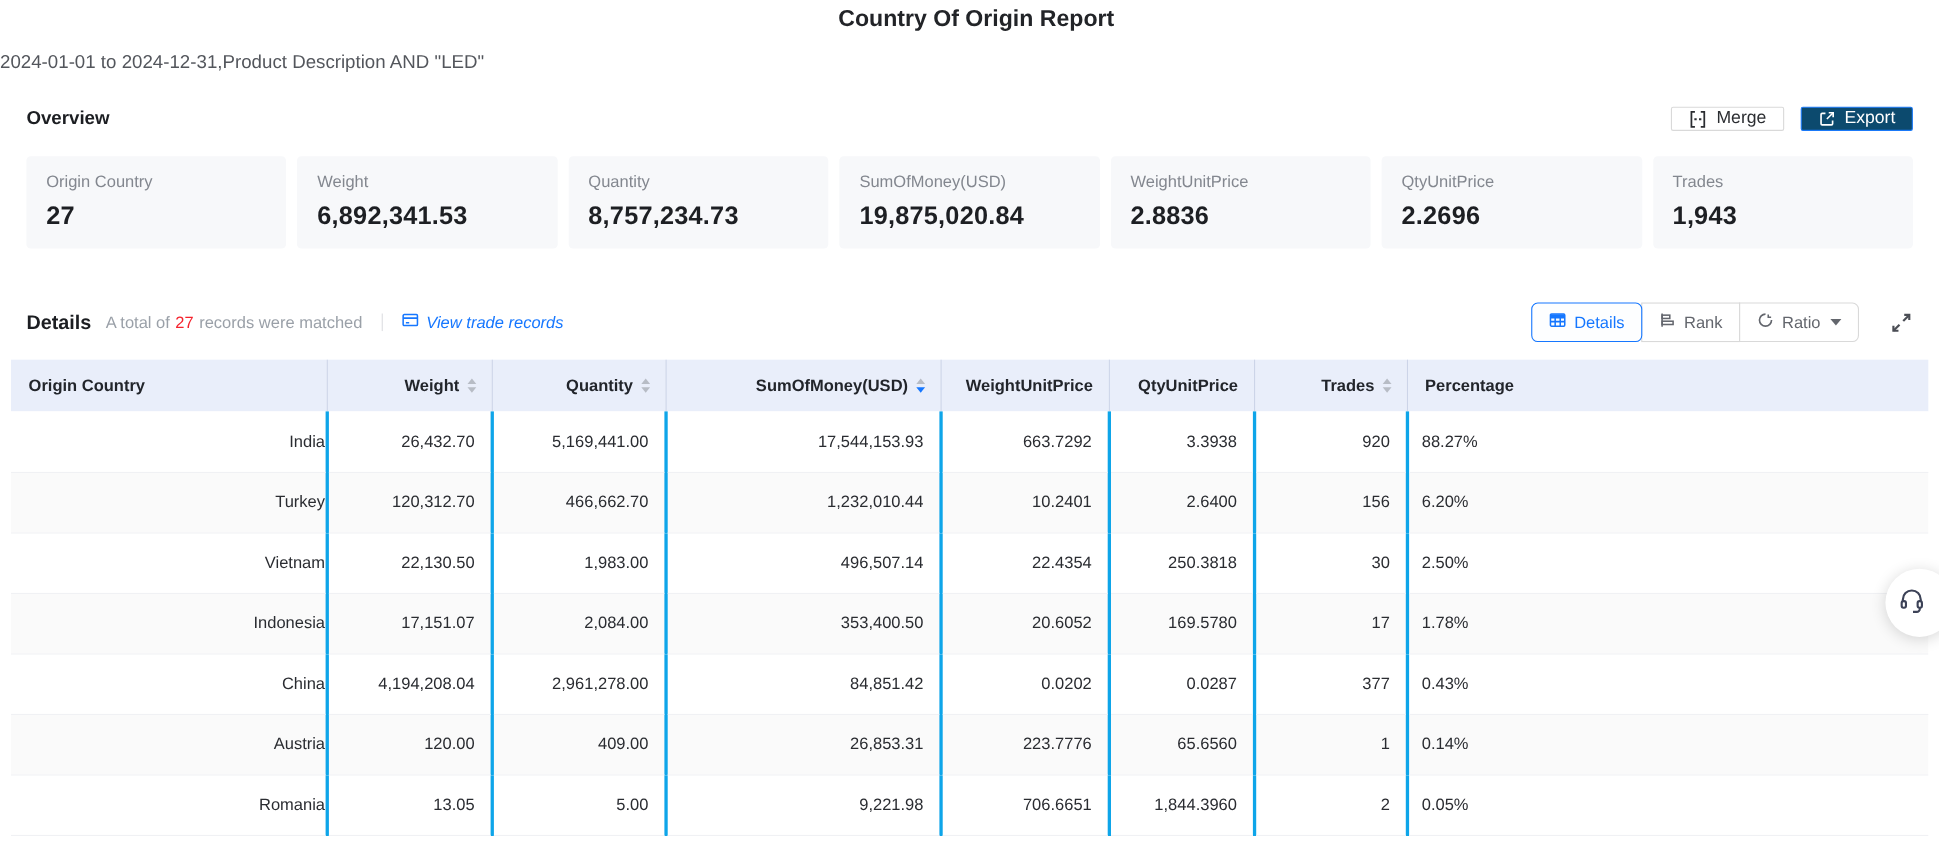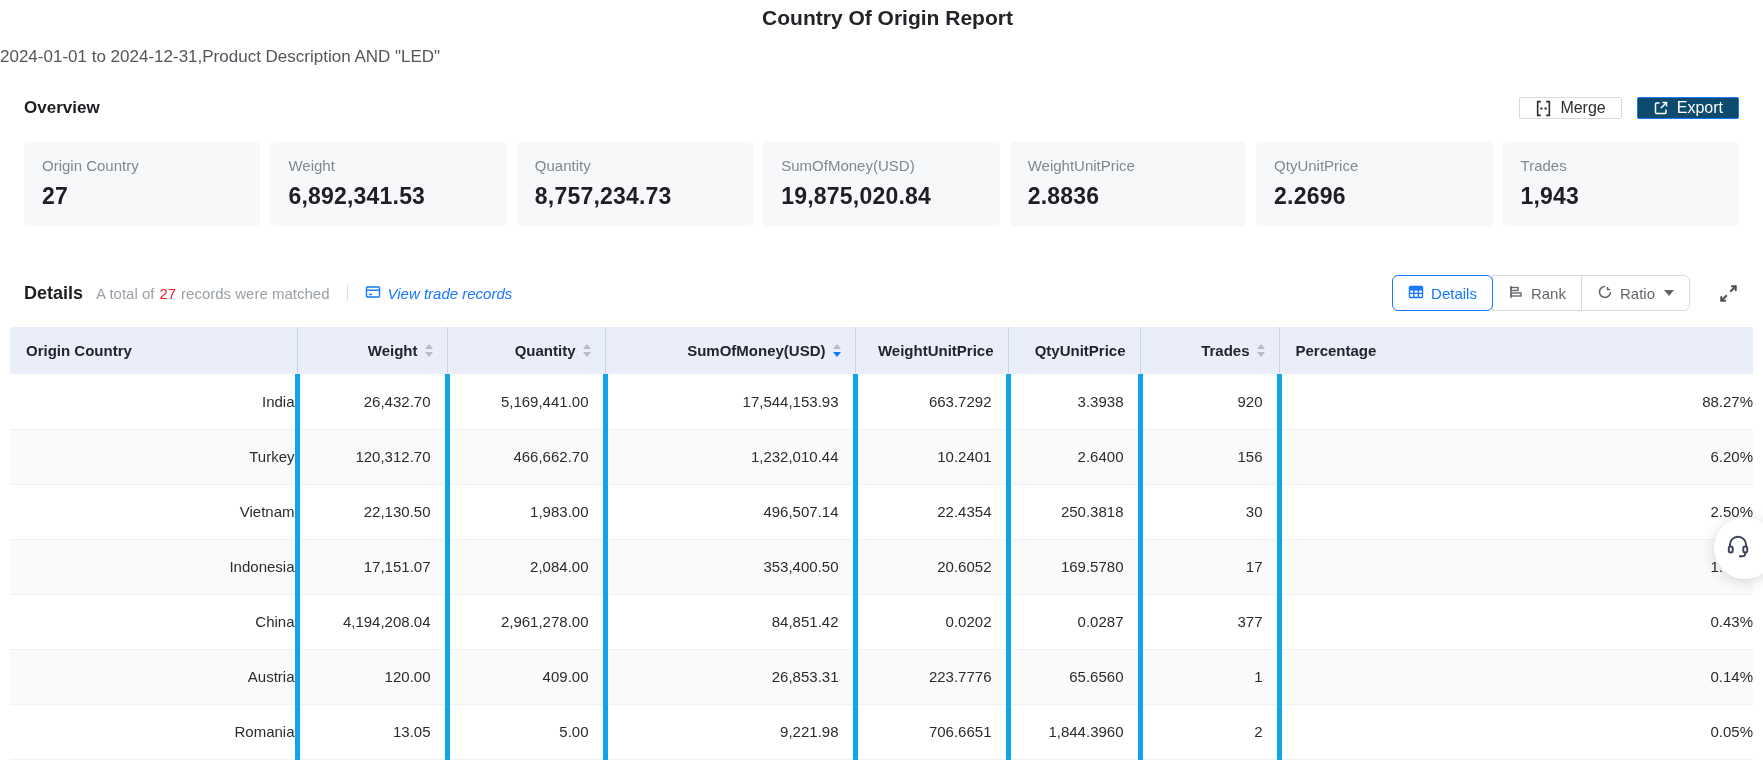--- a/index.html
+++ b/index.html
@@ -59,25 +59,25 @@
   .th-inner { display:flex; align-items:center; gap:7px; }
   .th-inner.right { justify-content:flex-end; padding-right:14px; }
   .th-inner.left  { justify-content:flex-start; padding-left:16px; }
   .carets { display:flex; flex-direction:column; gap:3px; }
   .c-up { width:0; height:0; border-left:4px solid transparent; border-right:4px solid transparent;
           border-bottom:5px solid #b7bcc5; }
   .c-down { width:0; height:0; border-left:4px solid transparent; border-right:4px solid transparent;
             border-top:5px solid #b7bcc5; }
   .c-down.active { border-top-color:#1677ff; }
   tbody td { height:55px; font-size:15px; color:#2a2c31; border-bottom:1px solid #f0f1f4; background:#fff; }
-  tbody td + td { border-left:5px solid #0ea5e9; }
+  tbody td + td { border-left:3px solid #0ea5e9; }
   tbody tr:nth-child(even) td { background:#fafafa; }
   td.num { text-align:right; padding-right:14px; }
   td.txt { text-align:right; padding-left:16px; }
-  td.pct { text-align:right; padding-left:12px; }
+  td.pct { text-align:left; padding-left:12px; }
 
   
   .float-support { position:absolute; left:1714px; top:517px; width:62px; height:62px; border-radius:50%;
                    background:#fff; box-shadow:0 2px 14px rgba(0,0,0,.16); display:flex; align-items:center;
                    justify-content:center; cursor:pointer; }
   .float-support svg { margin-right:14px; color:#3c4257; }
 </style>
 </head>
 <body>
 

